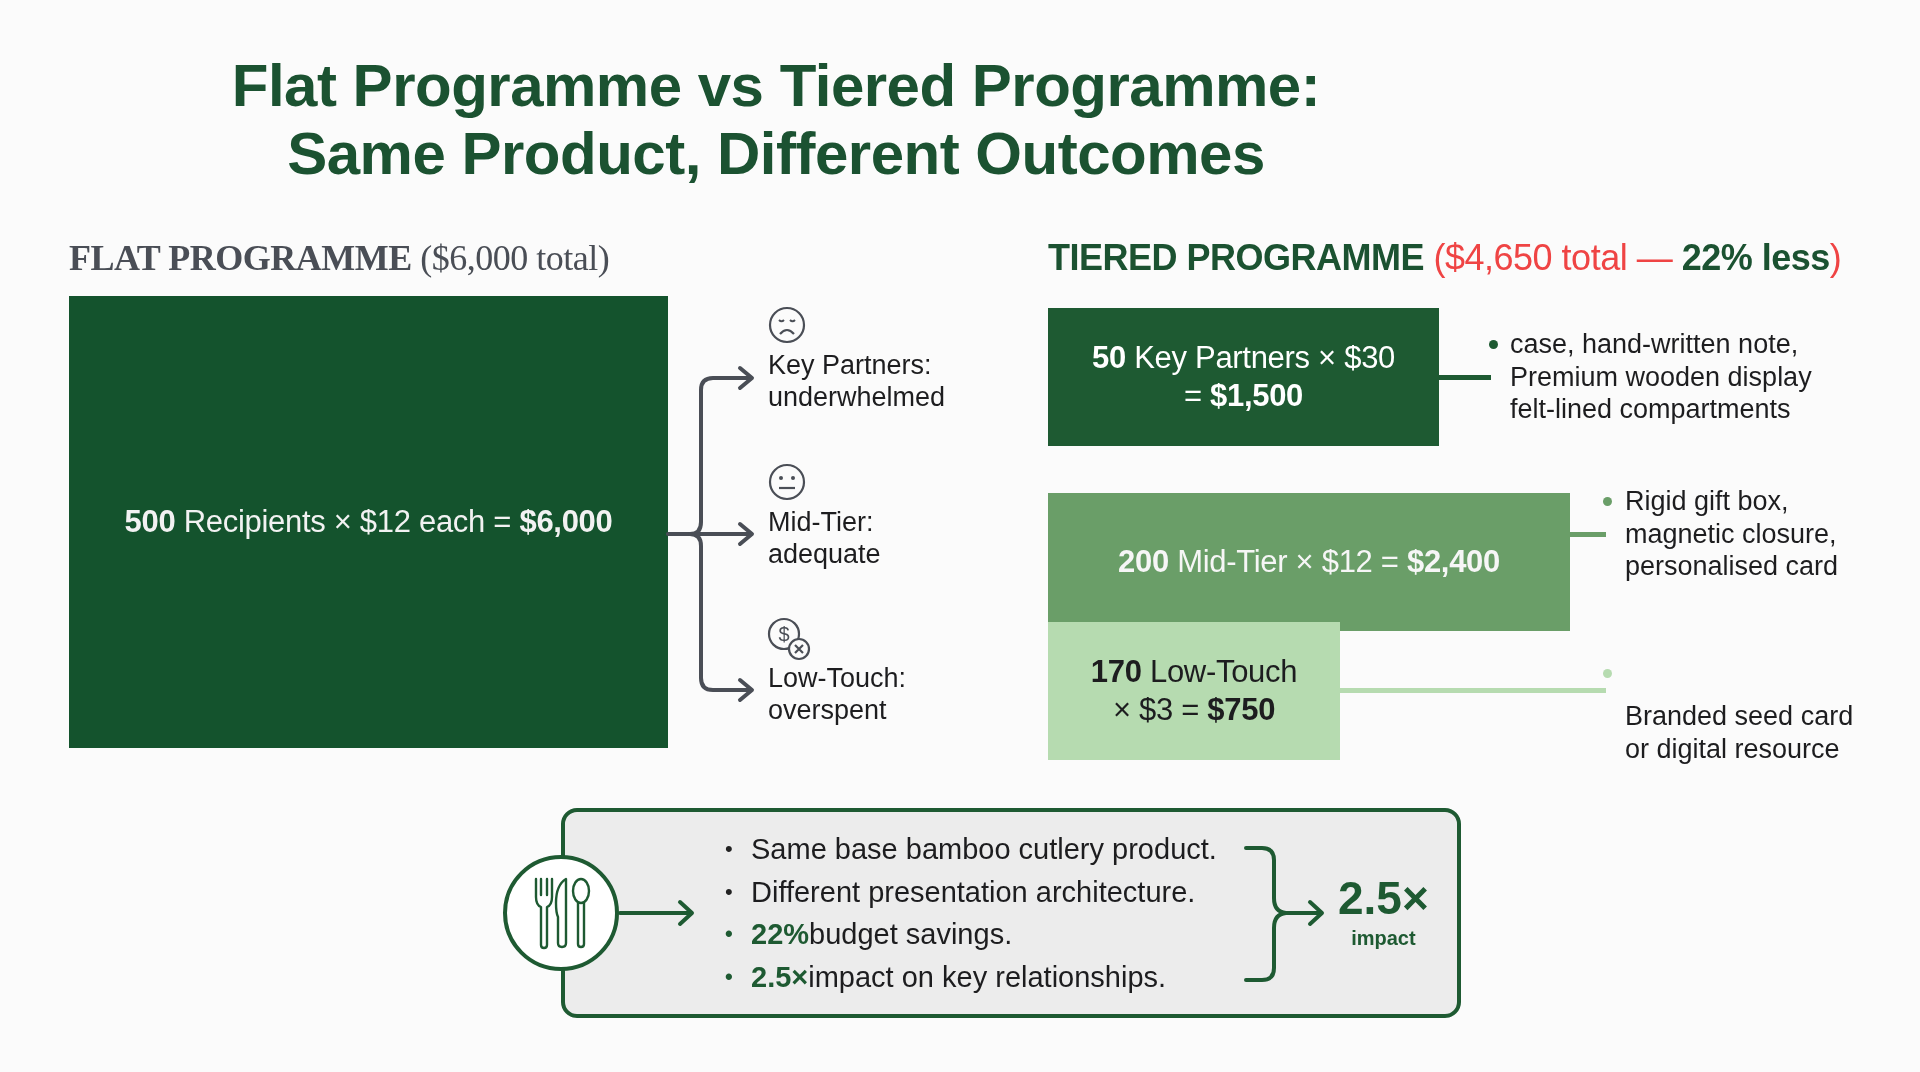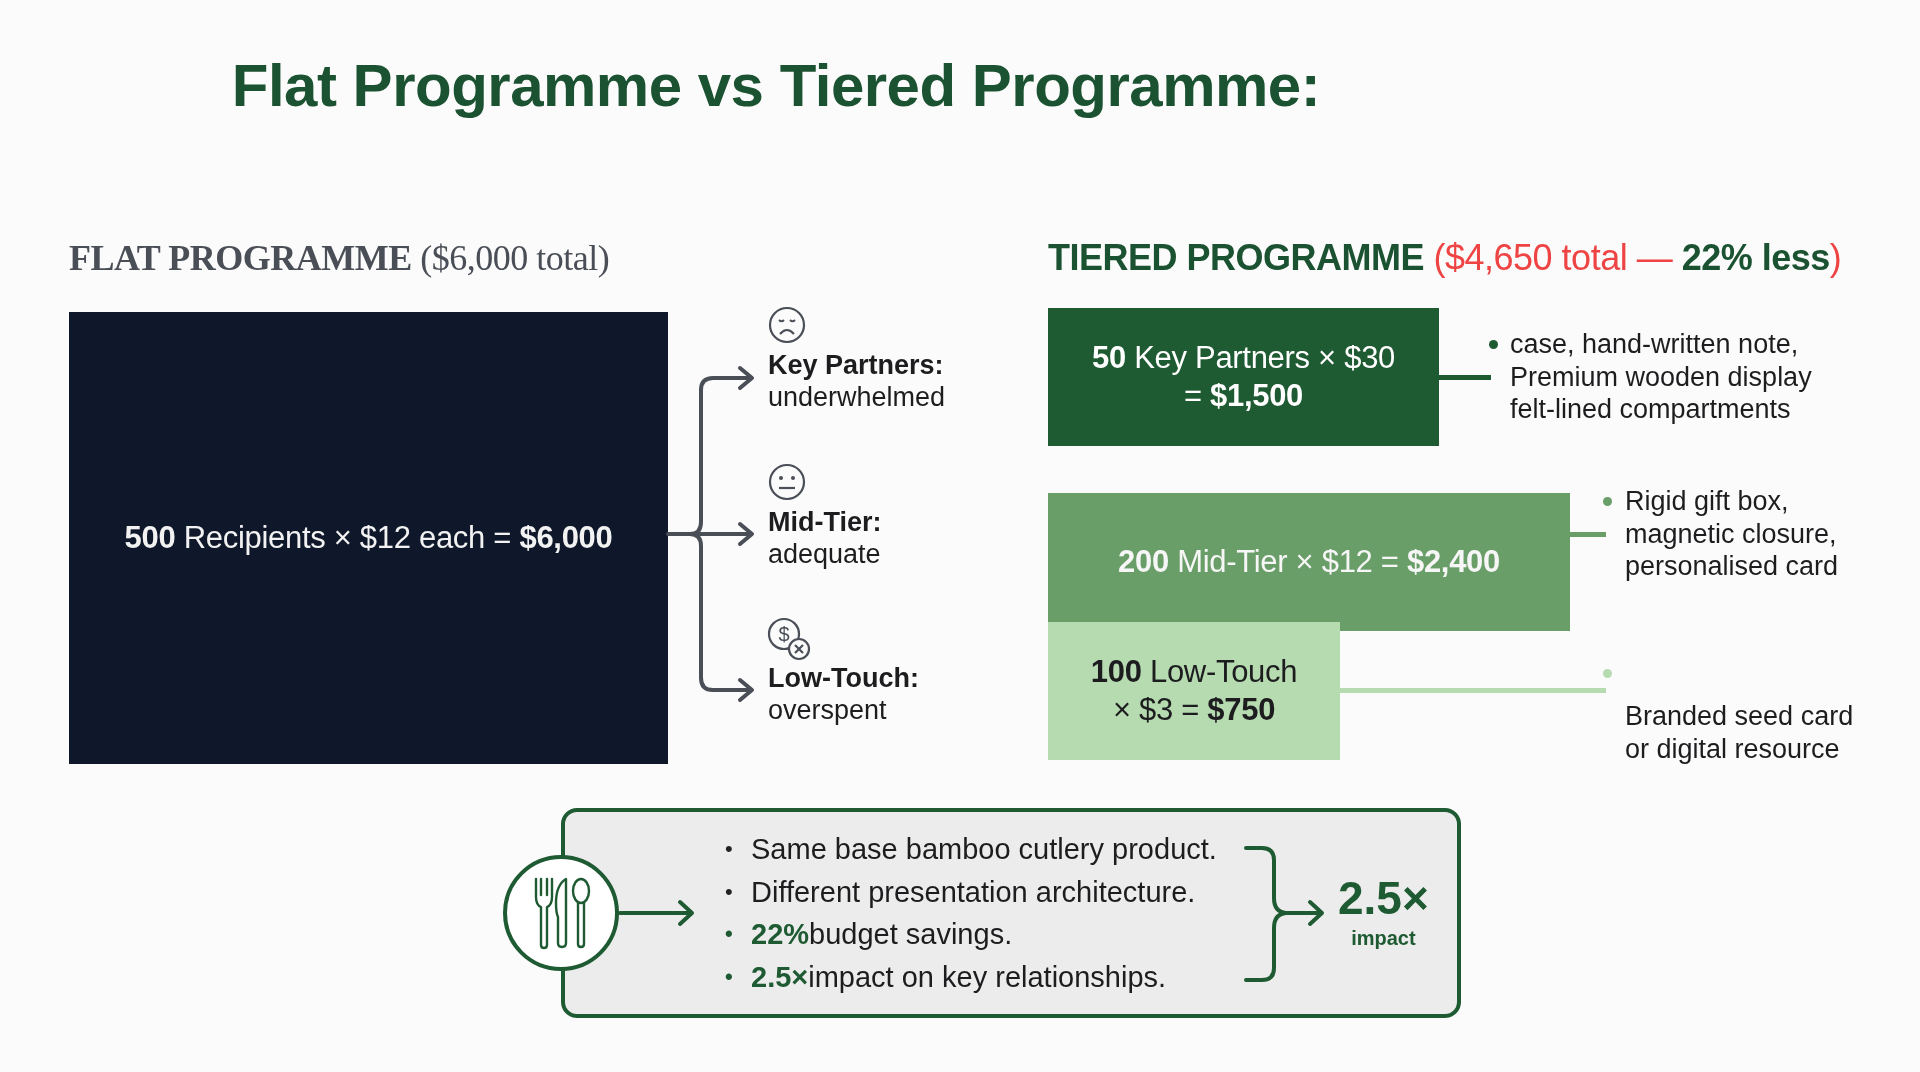--- a/index.html
+++ b/index.html
@@ -14,27 +14,27 @@
     left:0; top:52px; width:1552px; text-align:center;
     color:#1b5231; font-weight:700; font-size:60px; line-height:68px;
     letter-spacing:-0.5px;
   }
   .heading { top:236px; font-size:36px; line-height:44px; white-space:nowrap; letter-spacing:-0.5px; }
   .heading .strong { font-weight:700; }
   .flat-heading { left:69px; color:#4a4e56;font-family:Liberation Serif, serif; }
   .tier-heading { left:1048px; color:#1b5231; }
   .tier-heading .plain { color:#ef4444; }
   .flat-box {
-    left:69px; top:312px; width:599px; height:452px; background:#0f172a;
+    left:69px; top:296px; width:599px; height:452px; background:#14532d;
     display:flex; align-items:center; justify-content:center;
     color:#f2f2f2; font-size:31px; letter-spacing:-0.3px;
   }
   .b { font-weight:700; }
   .outcome { left:768px; font-size:27px; line-height:32px; color:#1d1d1f; }
-  .outcome .lbl { font-weight:700; display:block; }
+  .outcome .lbl { font-weight:400; display:block; }
   .outcome .val { display:block; }
   .tier-box {
     left:1048px; display:flex; align-items:center; justify-content:center;
     text-align:center; font-size:31px; line-height:38px; letter-spacing:-0.3px;
   }
   .tb1 { top:308px; width:391px; height:138px; background:#1e5a32; color:#ffffff; }
   .tb2 { top:465px; width:522px; height:138px; background:#6a9e68; color:#f6f6f6;margin-top:28px; }
   .tb3 { top:622px; width:292px; height:138px; background:#b6dbb0; color:#1d1d1f; }
   .desc { font-size:27px; line-height:32.5px; color:#1d1d1f; }
   .dot { width:9px; height:9px; border-radius:50%; }
@@ -54,20 +54,21 @@
   .impact { left:1338px; top:874px; text-align:center; color:#1e5a32; font-weight:700; }
   .impact .big { font-size:46px; line-height:48px; display:block; }
   .impact .small { font-size:20px; line-height:32px; display:block; }
   svg { position:absolute; overflow:visible; }
 </style>
 </head>
 <body>
 
 <div class="abs title">
   <div>Flat Programme vs Tiered Programme:</div>
+  <div>Same Product, Different Outcomes</div>
 </div>
 
 <div class="abs heading flat-heading">
   <span class="strong">FLAT PROGRAMME</span><span> ($6,000 total)</span>
 </div>
 
 <div class="abs heading tier-heading">
   <span class="strong">TIERED PROGRAMME</span><span class="plain"> ($4,650 total — </span><span class="strong">22% less</span><span class="plain">)</span>
 </div>
 
@@ -124,21 +125,21 @@
   <div>
     <div><span class="b">50</span><span> Key Partners × $30</span></div>
     <div><span>= </span><span class="b">$1,500</span></div>
   </div>
 </div>
 <div class="abs tier-box tb2">
   <div><span class="b">200</span><span> Mid-Tier × $12 = </span><span class="b">$2,400</span></div>
 </div>
 <div class="abs tier-box tb3">
   <div>
-    <div><span class="b">100</span><span> Low-Touch</span></div>
+    <div><span class="b">170</span><span> Low-Touch</span></div>
     <div><span>× $3 = </span><span class="b">$750</span></div>
   </div>
 </div>
 
 <div class="abs" style="left:1439px;top:375px;width:52px;height:5px;background:#1e5a32;"></div>
 <div class="abs" style="left:1570px;top:532px;width:36px;height:5px;background:#6a9e68;"></div>
 <div class="abs" style="left:1340px;top:688px;width:266px;height:5px;background:#b6dbb0;"></div>
 
 <div class="abs dot" style="left:1489px;top:340px;background:#1e5a32;"></div>
 <div class="abs desc" style="left:1510px;top:328px;">

